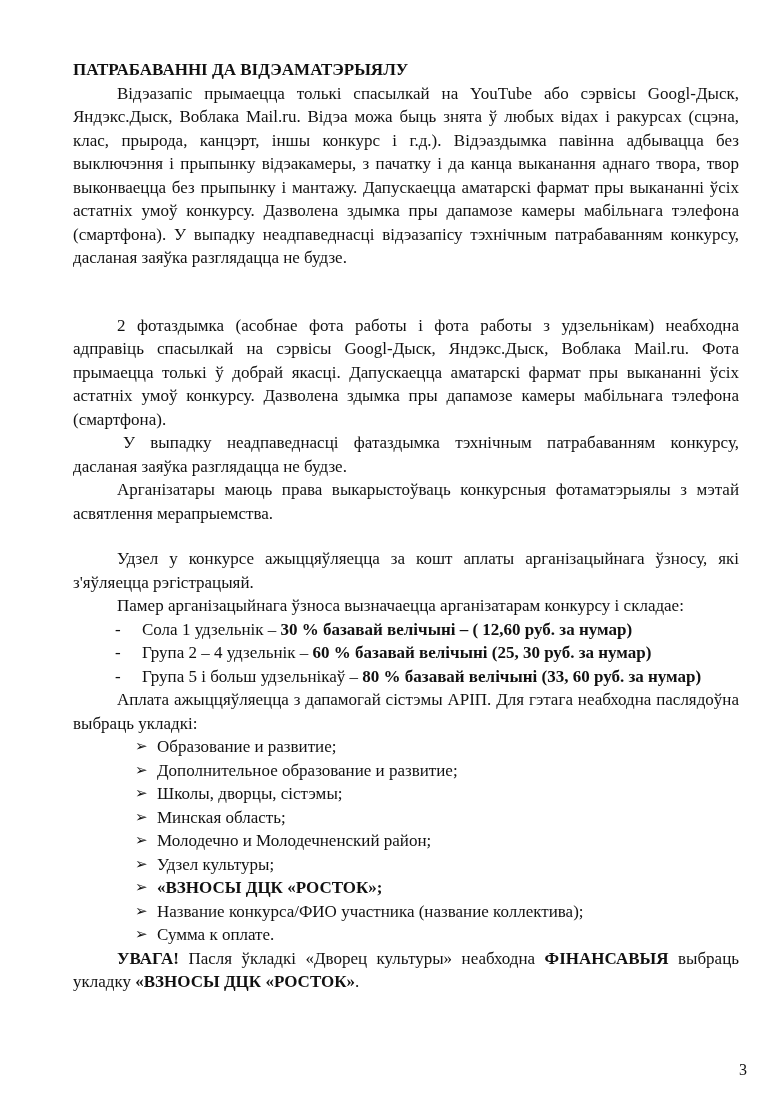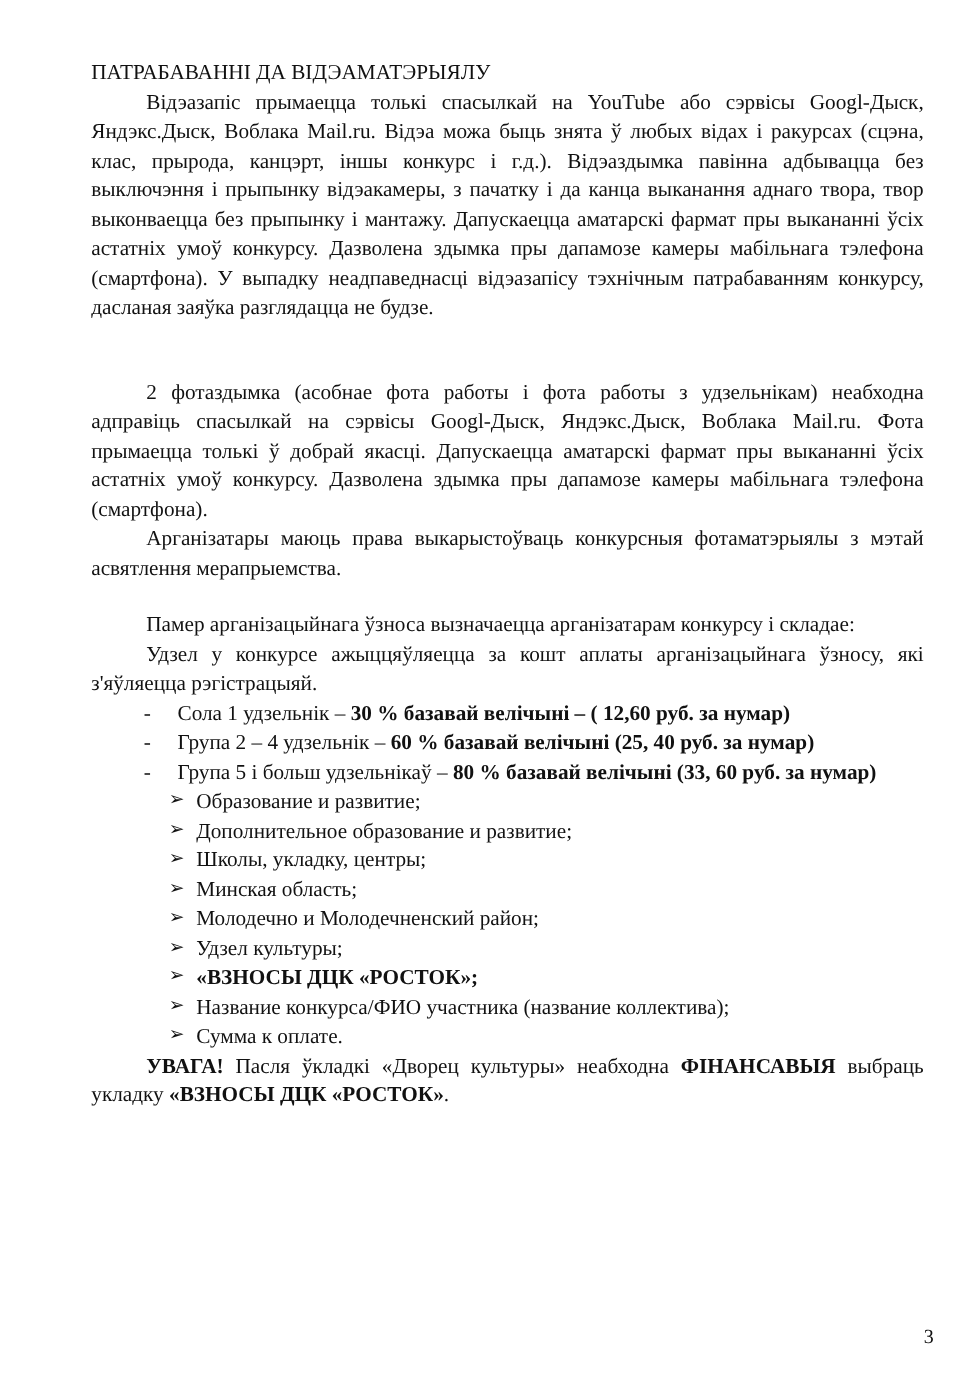--- a/index.html
+++ b/index.html
@@ -5,21 +5,21 @@
   html, body { margin: 0; padding: 0; background: #ffffff; }
   body {
     width: 781px; height: 1104px; position: relative; overflow: hidden;
     font-family: "Liberation Serif", "DejaVu Serif", serif;
     color: #111; font-size: 17px; line-height: 23.5px;
   }
   .page { position: absolute; left: 73px; top: 24px; width: 666px; }
   p { margin: 0; text-align: justify; }
   .ind { text-indent: 44px; }
   .ind2 { text-indent: 50px; }
-  .heading { margin-top: 0; text-transform: none; letter-spacing: 0; }
+  .heading { margin-top: 12px; text-transform: none; letter-spacing: 0; font-weight: bold; }
   .gap-md { height: 22px; }
   .dash-list { list-style: none; margin: 0; padding: 0 0 0 42px; }
   .dash-list li { position: relative; padding-left: 27px; white-space: nowrap; }
   .dash-list li .dash { position: absolute; left: 0; top: 0; }
   .arrow-list { list-style: none; margin: 0; padding: 0 0 0 62px; }
   .arrow-list li { position: relative; padding-left: 22px; white-space: nowrap; }
   .arrow-list li .arr { position: absolute; left: 0; top: 0; font-size: 15px; }
   b { font-weight: bold; }
   .pagenum { position: absolute; right: 34px; top: 1058px; font-size: 16px; }
 </style>
@@ -33,47 +33,49 @@
 
   <p class="heading">ПАТРАБАВАННІ ДА ВІДЭАМАТЭРЫЯЛУ</p>
   <p class="ind">Відэазапіс прымаецца толькі спасылкай на YouTube або сэрвісы Googl-Дыск, Яндэкс.Дыск, Воблака Mail.ru. Відэа можа быць знята ў любых відах і ракурсах (сцэна, клас, прырода, канцэрт, іншы конкурс і г.д.). Відэаздымка павінна адбывацца без выключэння і прыпынку відэакамеры, з пачатку і да канца выканання аднаго твора, твор выконваецца без прыпынку і мантажу. Дапускаецца аматарскі фармат пры выкананні ўсіх астатніх умоў конкурсу. Дазволена здымка пры дапамозе камеры мабільнага тэлефона (смартфона). У выпадку неадпаведнасці відэазапісу тэхнічным патрабаванням конкурсу, дасланая заяўка разглядацца не будзе.</p>
 
   <div class="gap-md"></div>
 
 
   <div class="gap-md"></div>
 
   <p class="ind">2 фотаздымка (асобнае фота работы і фота работы з удзельнікам) неабходна адправіць спасылкай на сэрвісы Googl-Дыск, Яндэкс.Дыск, Воблака Mail.ru. Фота прымаецца толькі ў добрай якасці. Дапускаецца аматарскі фармат пры выкананні ўсіх астатніх умоў конкурсу. Дазволена здымка пры дапамозе камеры мабільнага тэлефона (смартфона).</p>
+  <p class="ind2">У выпадку неадпаведнасці фатаздымка тэхнічным патрабаванням конкурсу, дасланая заяўка разглядацца не будзе.</p>
   <p class="ind">Арганізатары маюць права выкарыстоўваць конкурсныя фотаматэрыялы з мэтай асвятлення мерапрыемства.</p>
 
   <div class="gap-md"></div>
 
+  <p class="ind">Удзел у конкурсе ажыццяўляецца за кошт аплаты арганізацыйнага ўзносу, які з'яўляецца рэгістрацыяй.</p>
   <p class="ind">Памер арганізацыйнага ўзноса вызначаецца арганізатарам конкурсу і складае:</p>
-  <p class="ind">Удзел у конкурсе ажыццяўляецца за кошт аплаты арганізацыйнага ўзносу, які з'яўляецца рэгістрацыяй.</p>
 
   <ul class="dash-list">
     <li>
       <span class="dash">-</span>
       <span>Сола 1 удзельнік – </span><b>30 % базавай велічыні – ( 12,60 руб. за нумар)</b>
     </li>
     <li>
       <span class="dash">-</span>
-      <span>Група 2 – 4 удзельнік – </span><b>60 % базавай велічыні (25, 40 руб. за нумар)</b>
+      <span>Група 2 – 4 удзельнік – </span><b>60 % базавай велічыні (25, 30 руб. за нумар)</b>
     </li>
     <li>
       <span class="dash">-</span>
       <span>Група 5 і больш удзельнікаў – </span><b>80 % базавай велічыні (33, 60 руб. за нумар)</b>
     </li>
   </ul>
 
+  <p class="ind">Аплата ажыццяўляецца з дапамогай сістэмы АРІП. Для гэтага неабходна паслядоўна выбраць укладкі:</p>
 
   <ul class="arrow-list">
     <li><span class="arr">➢</span><span>Образование и развитие;</span></li>
     <li><span class="arr">➢</span><span>Дополнительное образование и развитие;</span></li>
-    <li><span class="arr">➢</span><span>Школы, укладку, центры;</span></li>
+    <li><span class="arr">➢</span><span>Школы, дворцы, сістэмы;</span></li>
     <li><span class="arr">➢</span><span>Минская область;</span></li>
     <li><span class="arr">➢</span><span>Молодечно и Молодечненский район;</span></li>
     <li><span class="arr">➢</span><span>Удзел культуры;</span></li>
     <li><span class="arr">➢</span><b>«ВЗНОСЫ ДЦК «РОСТОК»;</b></li>
     <li><span class="arr">➢</span><span>Название конкурса/ФИО участника (название коллектива);</span></li>
     <li><span class="arr">➢</span><span>Сумма к оплате.</span></li>
   </ul>
 
   <p class="ind"><b>УВАГА!</b><span> Пасля ўкладкі «Дворец культуры» неабходна </span><b>ФІНАНСАВЫЯ</b><span> выбраць укладку </span><b>«ВЗНОСЫ ДЦК «РОСТОК»</b><span>.</span></p>
 

